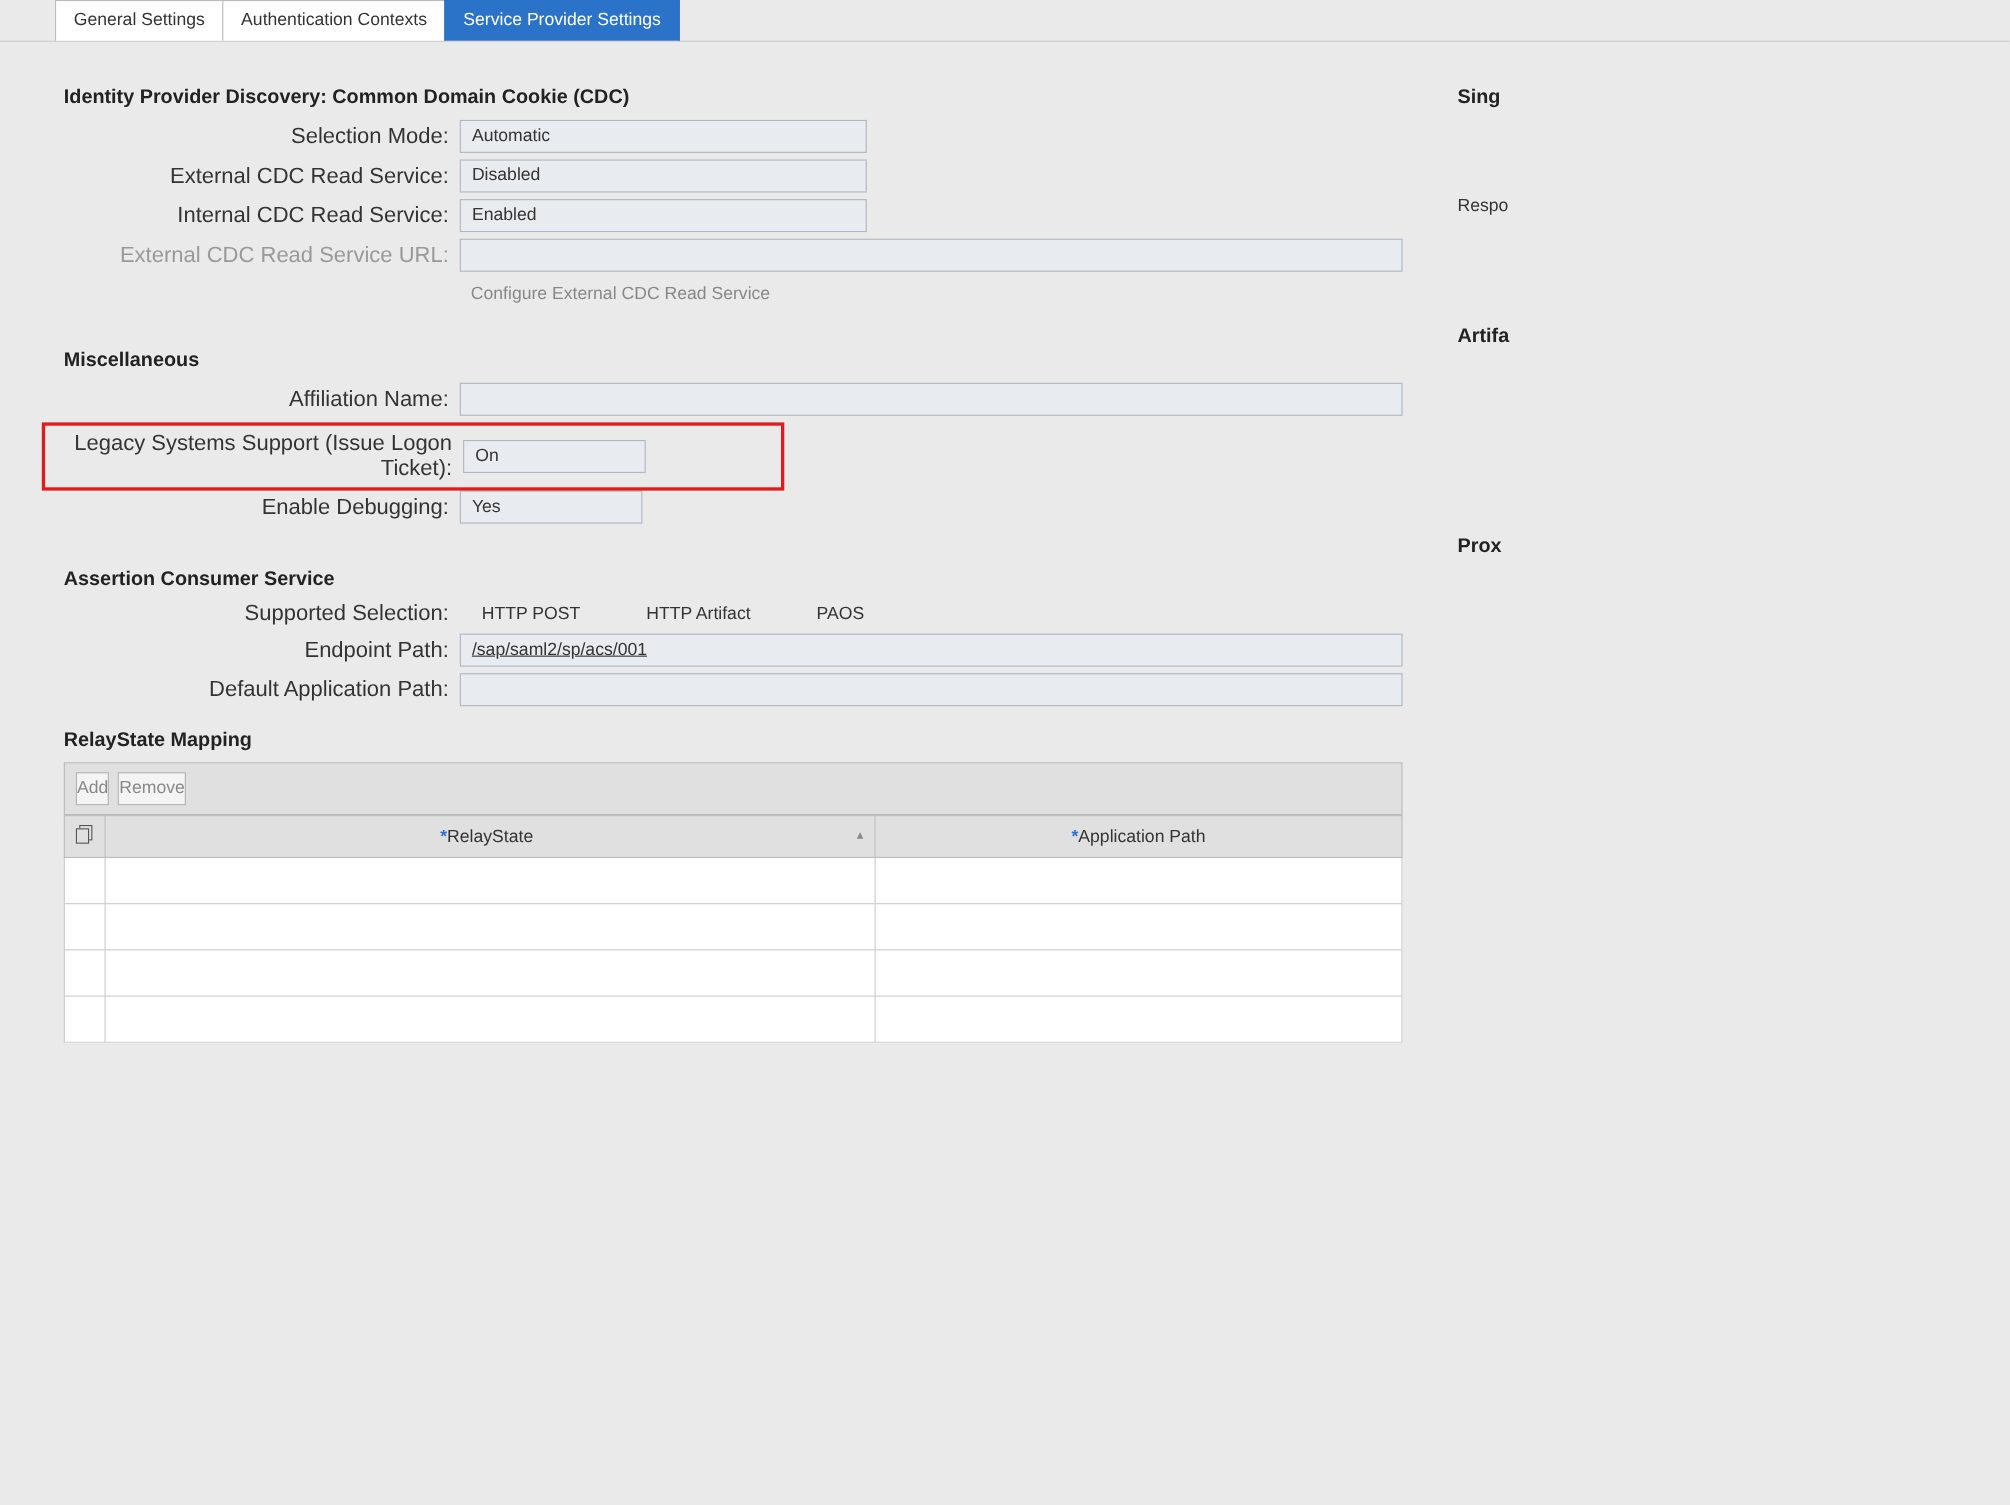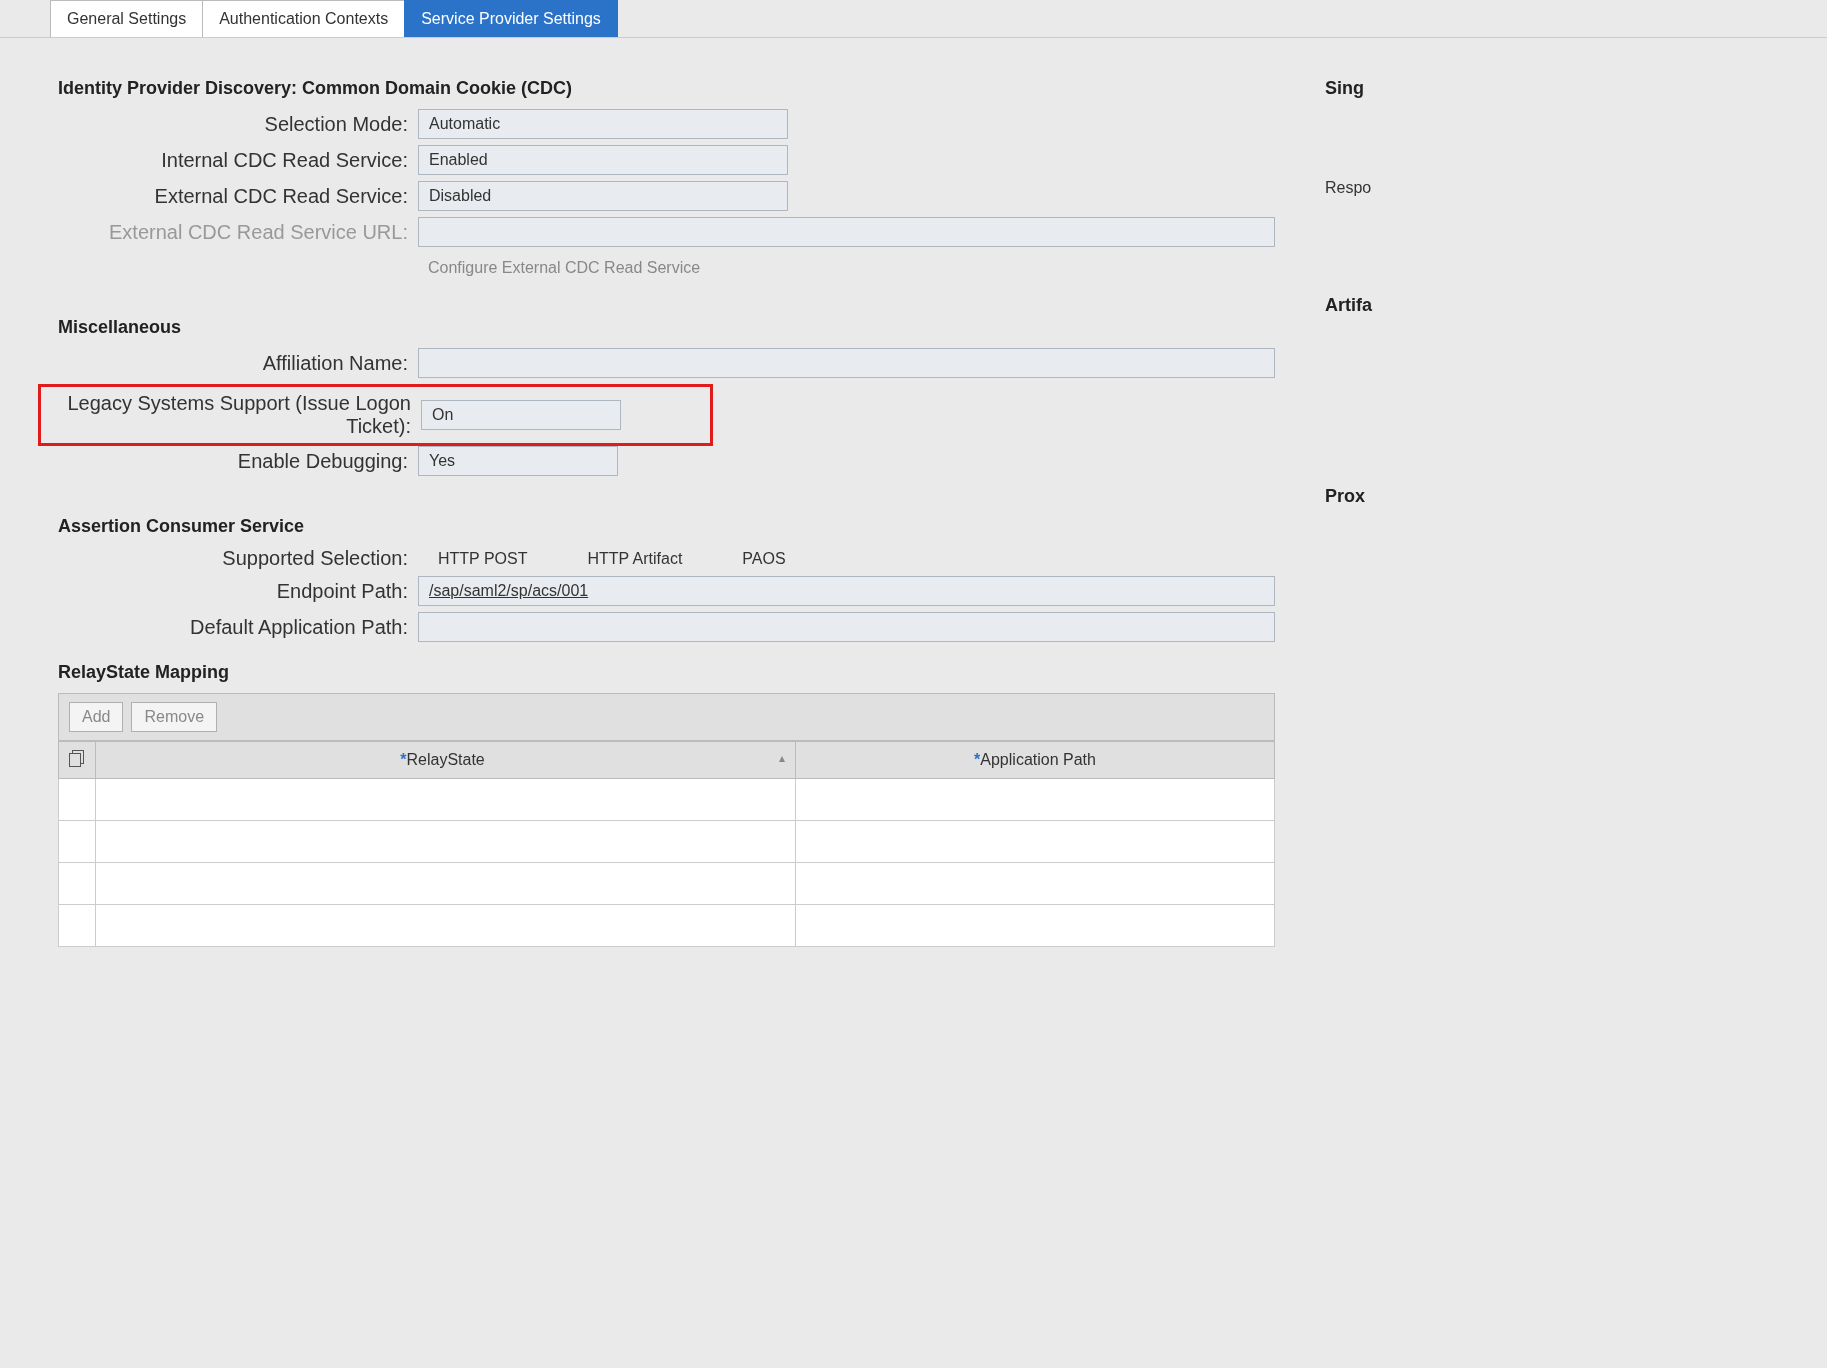--- a/index.html
+++ b/index.html
@@ -87,21 +87,21 @@
 }
 .form-input {
   border: 1px solid #aeb6bf;
   background: #e8ebef;
   padding: 5px 10px;
   font-size: 16px;
   color: #333;
   min-height: 30px;
 }
 .w-370 { width: 370px; }
-.w-200 { width: 200px; }
+.w-200 { width: 166px; }
 .w-767 { width: 857px; text-decoration: underline; }
 .helper-text {
   margin-left: 370px;
   color: #888;
   font-size: 16px;
   padding: 6px 0 0 0;
 }
 .highlight-box {
   border: 3px solid #e01b1b;
   padding: 5px 0;
@@ -124,21 +124,21 @@
   background: #e0e0e0;
   border: 1px solid #bbb;
   padding: 8px 10px;
   display: flex;
   gap: 8px;
 }
 .toolbar-btn {
   border: 1px solid #b0b0b0;
   background: #f4f4f4;
   color: #888;
-  padding: 5px 12px;
+  padding: 5px 0;
   font-size: 16px;
   cursor: pointer;
   text-align: center;
 }
 .relay-table {
   width: 100%;
   border-collapse: collapse;
 }
 .relay-table th {
   background: #e0e0e0;
@@ -209,26 +209,26 @@
   <div class="content">
     <div class="main-col">
 
       <div>
         <div class="section-heading">Identity Provider Discovery: Common Domain Cookie (CDC)</div>
         <div class="form-row">
           <div class="form-label">Selection Mode:</div>
           <div class="form-value w-370">Automatic</div>
         </div>
         <div class="form-row">
+          <div class="form-label">External CDC Read Service:</div>
+          <div class="form-value w-370">Disabled</div>
+        </div>
+        <div class="form-row">
           <div class="form-label">Internal CDC Read Service:</div>
           <div class="form-value w-370">Enabled</div>
-        </div>
-        <div class="form-row">
-          <div class="form-label">External CDC Read Service:</div>
-          <div class="form-value w-370">Disabled</div>
         </div>
         <div class="form-row">
           <div class="form-label disabled">External CDC Read Service URL:</div>
           <div class="form-input w-767"></div>
         </div>
         <div class="helper-text">Configure External CDC Read Service</div>
       </div>
 
       <div class="section-gap">
         <div class="section-heading">Miscellaneous</div>

